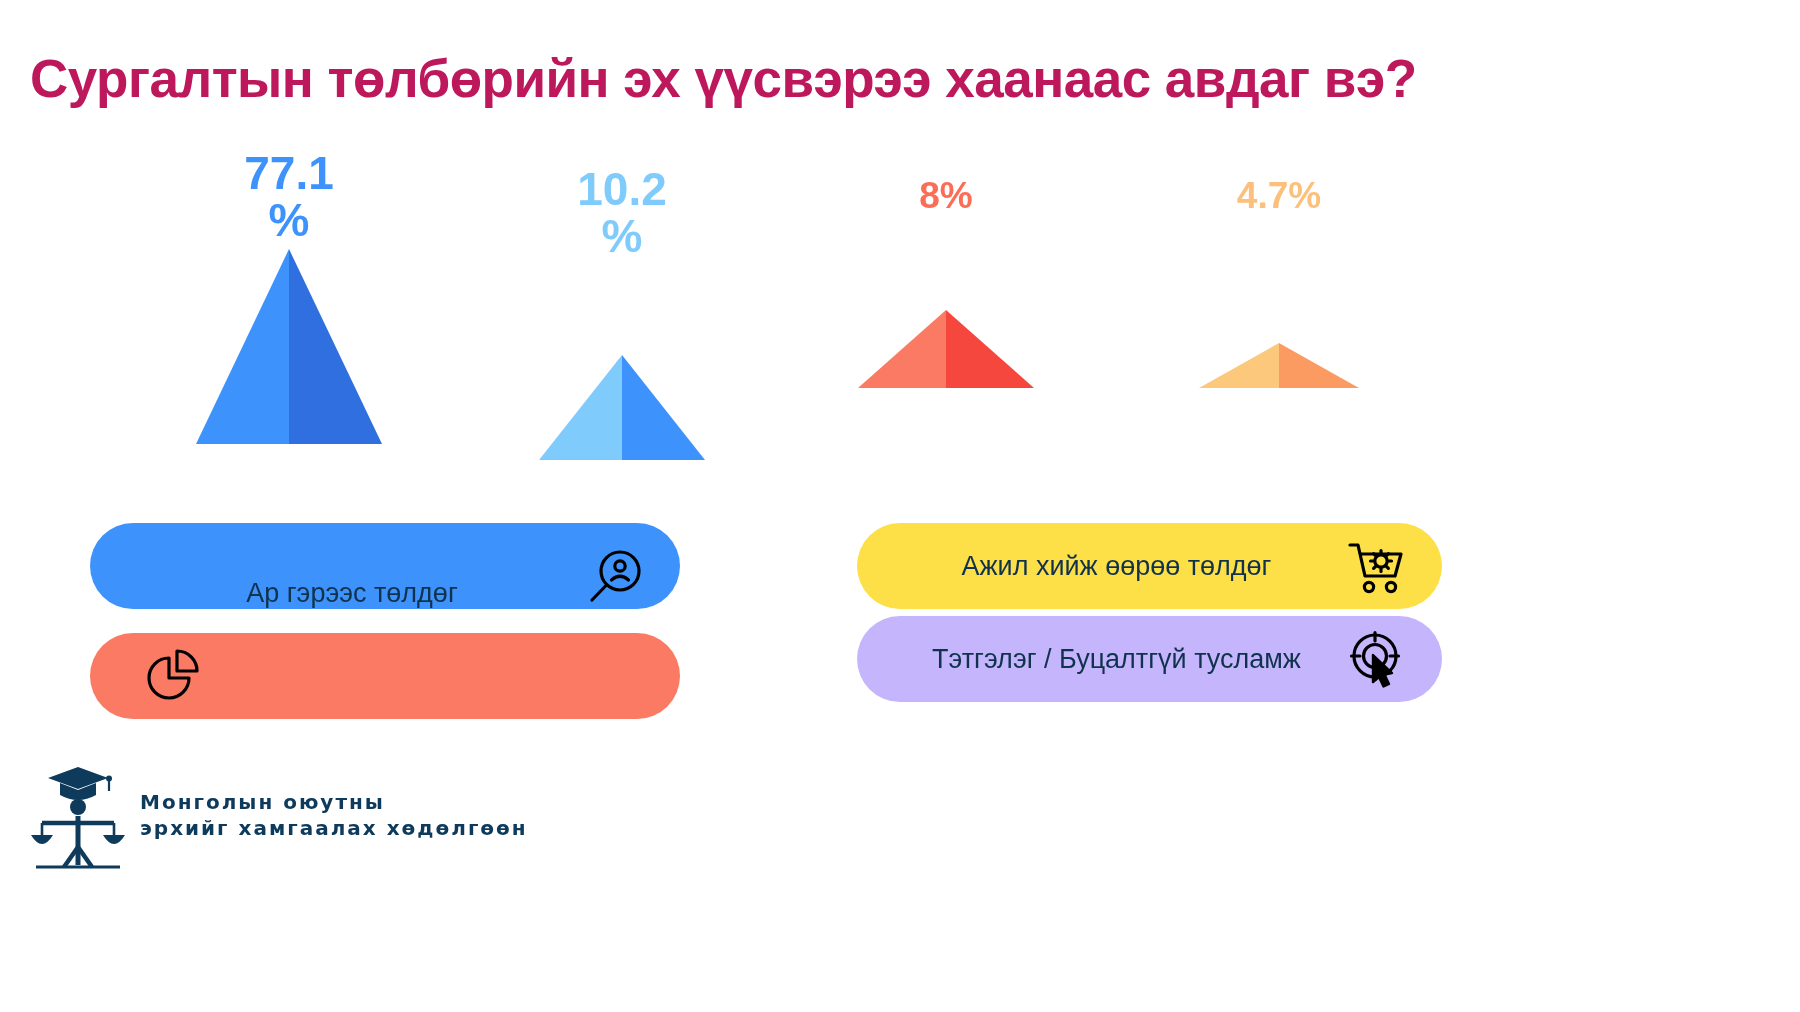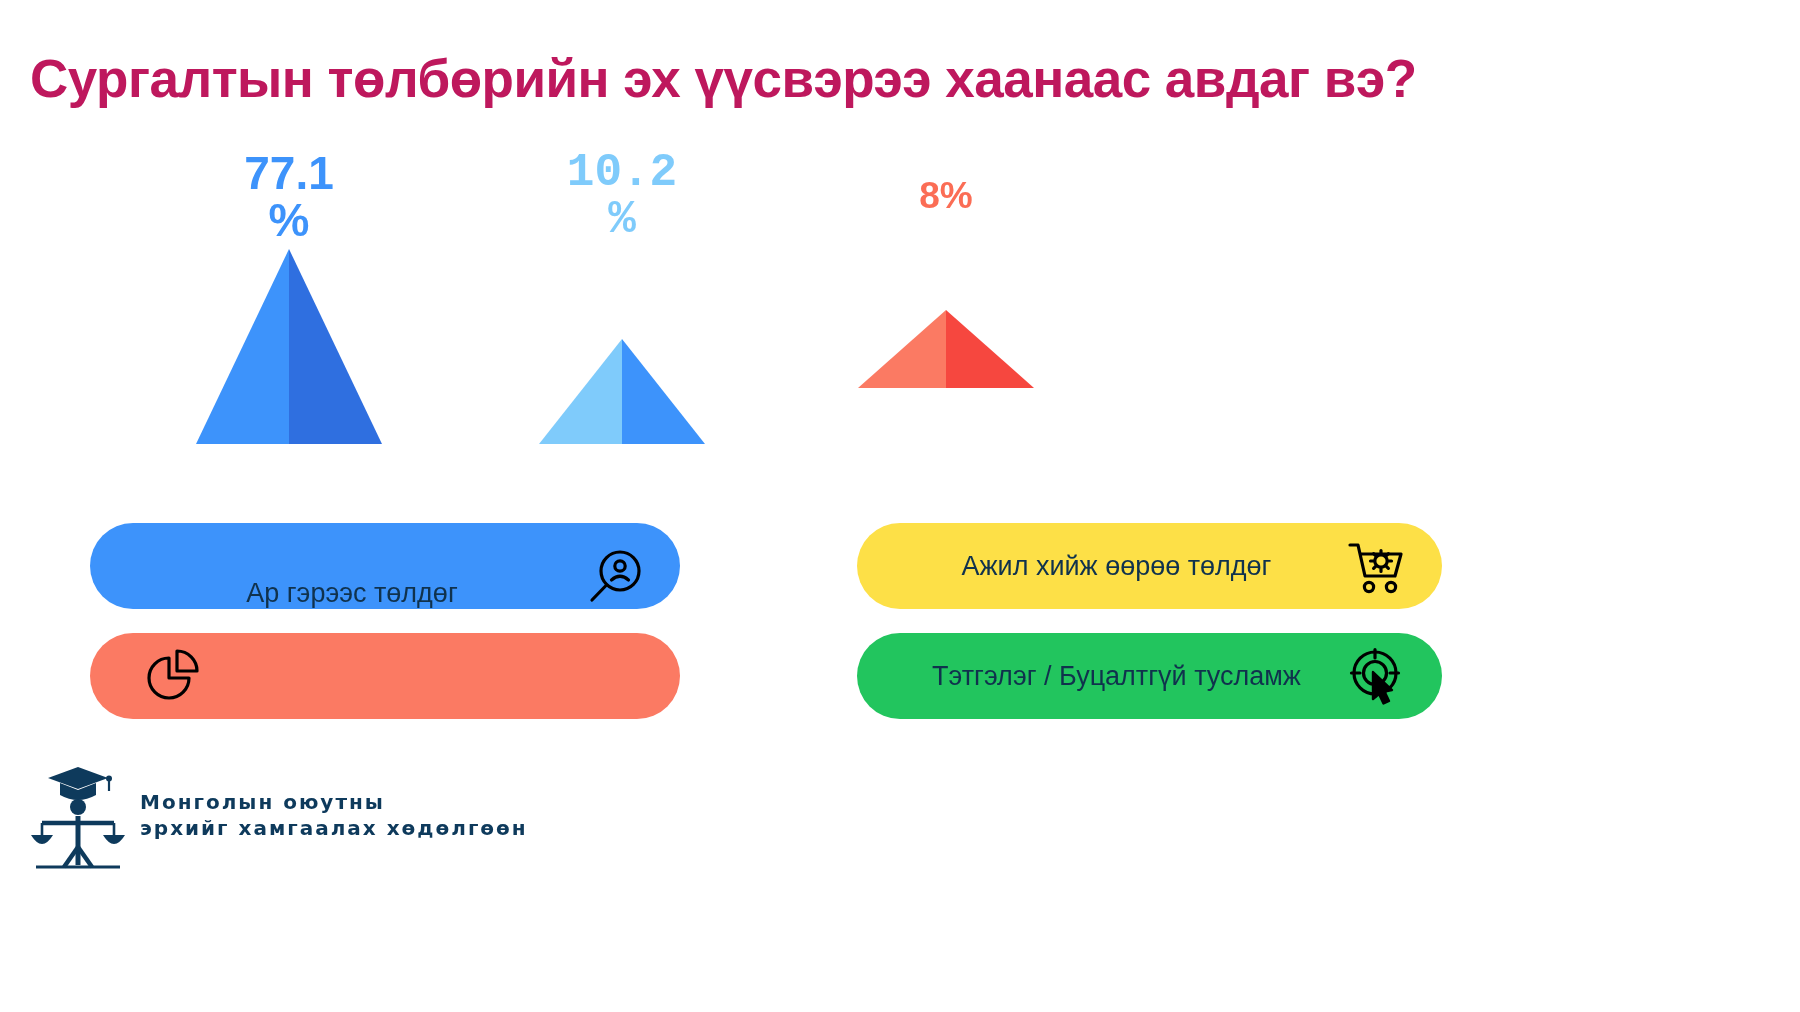--- a/index.html
+++ b/index.html
@@ -87,32 +87,39 @@
   <div class="chart" id="chart">
       <div class="pyr-group" style="left: 196px; top: 0px; width: 186px;">
         <div class="pct" style="color: rgb(61, 147, 251); font-size: 46px; margin-top: 0px;">77.1
 %</div>
         <div class="pyramid" style="width: 186px; height: 195px; margin-top: 5px;">
           <div class="face face-l" style="border-left: 93px solid transparent; border-bottom: 195px solid rgb(61, 147, 251);"></div>
           <div class="face face-r" style="border-right: 93px solid transparent; border-bottom: 195px solid rgb(47, 111, 224);"></div>
         </div>
       </div>
       <div class="pyr-group" style="left: 539px; top: 0px; width: 166px;">
-        <div class="pct" style="color: rgb(127, 203, 251); font-size: 46px; margin-top: 0px; font-family: Liberation Mono, monospace;">10.2
+        <div class="pct" style="color: rgb(127, 203, 251); font-size: 46px; margin-top: 16px;">10.2
 %</div>
         <div class="pyramid" style="width: 166px; height: 105px; margin-top: 95px;">
           <div class="face face-l" style="border-left: 83px solid transparent; border-bottom: 105px solid rgb(127, 203, 251);"></div>
           <div class="face face-r" style="border-right: 83px solid transparent; border-bottom: 105px solid rgb(61, 147, 251);"></div>
         </div>
       </div>
       <div class="pyr-group" style="left: 858px; top: 0px; width: 176px;">
         <div class="pct" style="color: rgb(251, 109, 85); font-size: 37px; margin-top: 27px;">8%</div>
         <div class="pyramid" style="width: 176px; height: 78px; margin-top: 95px;">
           <div class="face face-l" style="border-left: 88px solid transparent; border-bottom: 78px solid rgb(251, 122, 99);"></div>
           <div class="face face-r" style="border-right: 88px solid transparent; border-bottom: 78px solid rgb(246, 71, 63);"></div>
+        </div>
+      </div>
+      <div class="pyr-group" style="left: 1199px; top: 0px; width: 160px;">
+        <div class="pct" style="color: rgb(252, 192, 124); font-size: 37px; margin-top: 27px;">4.7%</div>
+        <div class="pyramid" style="width: 160px; height: 45px; margin-top: 128px;">
+          <div class="face face-l" style="border-left: 80px solid transparent; border-bottom: 45px solid rgb(252, 201, 124);"></div>
+          <div class="face face-r" style="border-right: 80px solid transparent; border-bottom: 45px solid rgb(251, 154, 97);"></div>
         </div>
       </div>
     </div>
 
   <div class="legend" id="legend">
       <div class="pill" style="background: rgb(61, 147, 251); left: 90px; top: 18px; width: 590px; align-items: flex-end;">
         <div class="pill-label">Ар гэрээс төлдөг</div>
         <div class="pill-icon">
           <svg viewBox="0 0 62 62" width="62" height="62">
         <circle cx="36" cy="24" r="19" stroke="#000" stroke-width="3.2" fill="none" stroke-linecap="round" stroke-linejoin="round"></circle>
@@ -136,21 +143,21 @@
         </div>
       </div>
       <div class="pill" style="background: rgb(251, 122, 99); left: 90px; top: 128px; width: 590px;">
         <div class="pill-icon">
           <svg viewBox="0 0 62 62" width="62" height="62">
         <path d="M29 13 A20 20 0 1 0 49 33 L29 33 Z" stroke="#000" stroke-width="3.2" fill="none" stroke-linecap="round" stroke-linejoin="round"></path>
         <path d="M37 6 A20 20 0 0 1 57 26 L37 26 Z" stroke="#000" stroke-width="3.2" fill="none" stroke-linecap="round" stroke-linejoin="round"></path>
       </svg>
         </div>
       </div>
-      <div class="pill" style="background: #22c55e; left: 857px; top: 128px; width: 585px;">
+      <div class="pill" style="background: #c4b5fd; left: 857px; top: 111px; width: 585px;">
         <div class="pill-label">Тэтгэлэг / Буцалтгүй тусламж</div>
         <div class="pill-icon">
           <svg viewBox="0 0 62 62" width="62" height="62">
         <circle cx="29" cy="28" r="21" stroke="#000" stroke-width="3.2" fill="none" stroke-linecap="round" stroke-linejoin="round"></circle>
         <circle cx="29" cy="28" r="11.5" stroke="#000" stroke-width="3.2" fill="none" stroke-linecap="round" stroke-linejoin="round"></circle>
         <path d="M29 4.5 L29 13 M29 43 L29 51.5 M5.5 28 L14 28 M44 28 L52.5 28" stroke="#000" stroke-width="3.2" fill="none" stroke-linecap="round" stroke-linejoin="round"></path>
         <path d="M27 27 L46 45 L38.5 46.5 L43 56 L37.5 58.5 L33 49 L27 54 Z" fill="#000" stroke="#000" stroke-width="2.4" stroke-linejoin="round"></path>
       </svg>
         </div>
       </div>

